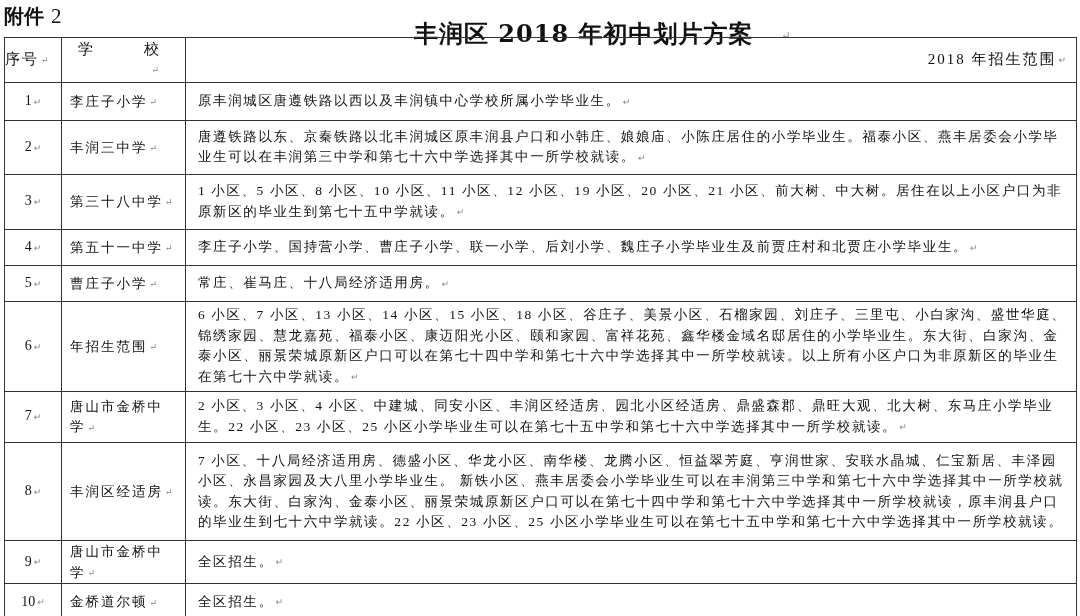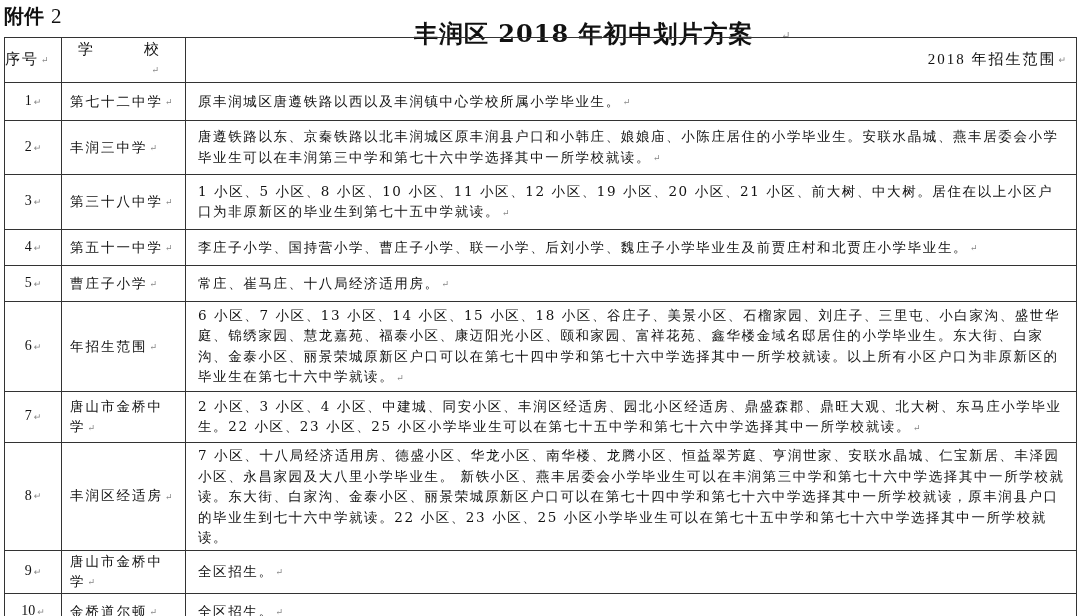--- a/index.html
+++ b/index.html
@@ -13,21 +13,21 @@
   .mark { color: #888; font-size: 9px; font-weight: normal; vertical-align: middle; margin-left: 2px; }
   .title .mark { margin-left: 28px; font-size: 11px; }
   table { position: absolute; left: 4px; top: 37px; width: 1072px; border-collapse: collapse;
           table-layout: fixed; }
   td, th { border: 1.5px solid #333; font-weight: normal; font-size: 13.5px; line-height: 20.5px;
            vertical-align: middle; padding: 0 8px; }
   th { height: 44px; font-size: 15px; }
   col.c1 { width: 57px; } col.c2 { width: 124px; } col.c3 { width: 891px; }
   td.idx { text-align: center; font-family: "Liberation Serif", serif; font-size: 14px; padding: 0; }
   td.school { padding-left: 8px; letter-spacing: 2px; }
-  td.scope { padding: 2px 8px 2px 12px; letter-spacing: 1.6px; }
+  td.scope { padding: 2px 8px 2px 12px; letter-spacing: 1.6px; font-family: Liberation Serif, serif; }
   th.idx-h { text-align: left; padding: 0; letter-spacing: 2px; }
   th.school-h { text-align: right; letter-spacing: 18px; }
   th.scope-h { text-align: right; padding-left: 410px; letter-spacing: 2px; font-family: Liberation Serif, serif; }
   .r1 td { height: 33px; } .r2 td { height: 49px; } .r3 td { height: 50px; }
   .r4 td { height: 31px; } .r5 td { height: 31px; } .r6 td { height: 85px; }
   .r7 td { height: 46px; } .r8 td { height: 93px; } .r9 td { height: 31px; }
   .r10 td { height: 32px; }
 </style>
 </head>
 <body>
@@ -50,27 +50,27 @@
   <thead>
     <tr>
       <th class="idx-h"><span>序号</span><span class="mark">↵</span></th>
       <th class="school-h"><span>学　校</span><span class="mark">↵</span></th>
       <th class="scope-h"><span>2018 年招生范围</span><span class="mark">↵</span></th>
     </tr>
   </thead>
   <tbody>
     <tr class="r1">
       <td class="idx"><span>1</span><span class="mark">↵</span></td>
-      <td class="school"><span>第七十二中学</span><span class="mark">↵</span></td>
+      <td class="school"><span>李庄子小学</span><span class="mark">↵</span></td>
       <td class="scope"><span>原丰润城区唐遵铁路以西以及丰润镇中心学校所属小学毕业生。</span><span class="mark">↵</span></td>
     </tr>
     <tr class="r2">
       <td class="idx"><span>2</span><span class="mark">↵</span></td>
       <td class="school"><span>丰润三中学</span><span class="mark">↵</span></td>
-      <td class="scope"><span>唐遵铁路以东、京秦铁路以北丰润城区原丰润县户口和小韩庄、娘娘庙、小陈庄居住的小学毕业生。安联水晶城、燕丰居委会小学毕业生可以在丰润第三中学和第七十六中学选择其中一所学校就读。</span><span class="mark">↵</span></td>
+      <td class="scope"><span>唐遵铁路以东、京秦铁路以北丰润城区原丰润县户口和小韩庄、娘娘庙、小陈庄居住的小学毕业生。福泰小区、燕丰居委会小学毕业生可以在丰润第三中学和第七十六中学选择其中一所学校就读。</span><span class="mark">↵</span></td>
     </tr>
     <tr class="r3">
       <td class="idx"><span>3</span><span class="mark">↵</span></td>
       <td class="school"><span>第三十八中学</span><span class="mark">↵</span></td>
       <td class="scope"><span>1 小区、5 小区、8 小区、10 小区、11 小区、12 小区、19 小区、20 小区、21 小区、前大树、中大树。居住在以上小区户口为非原新区的毕业生到第七十五中学就读。</span><span class="mark">↵</span></td>
     </tr>
     <tr class="r4">
       <td class="idx"><span>4</span><span class="mark">↵</span></td>
       <td class="school"><span>第五十一中学</span><span class="mark">↵</span></td>
       <td class="scope"><span>李庄子小学、国持营小学、曹庄子小学、联一小学、后刘小学、魏庄子小学毕业生及前贾庄村和北贾庄小学毕业生。</span><span class="mark">↵</span></td>

